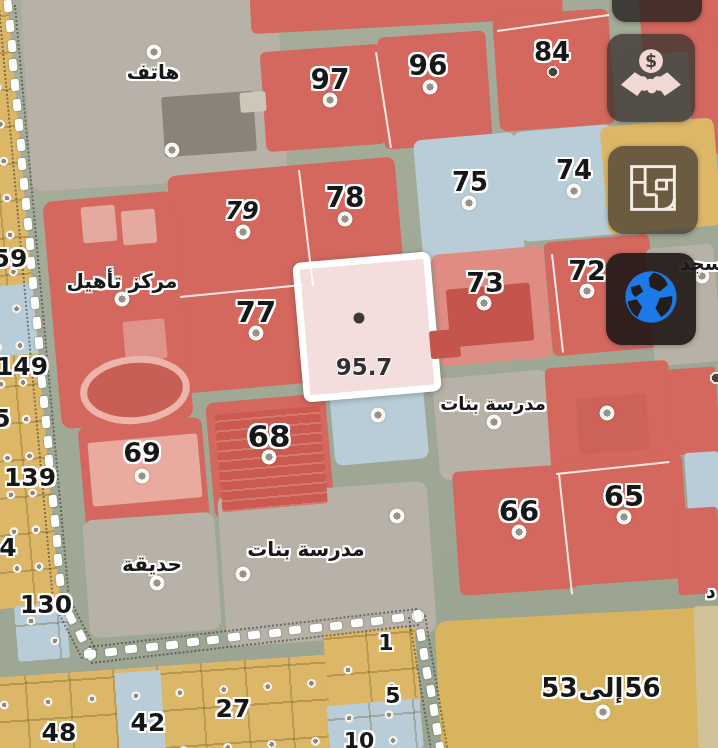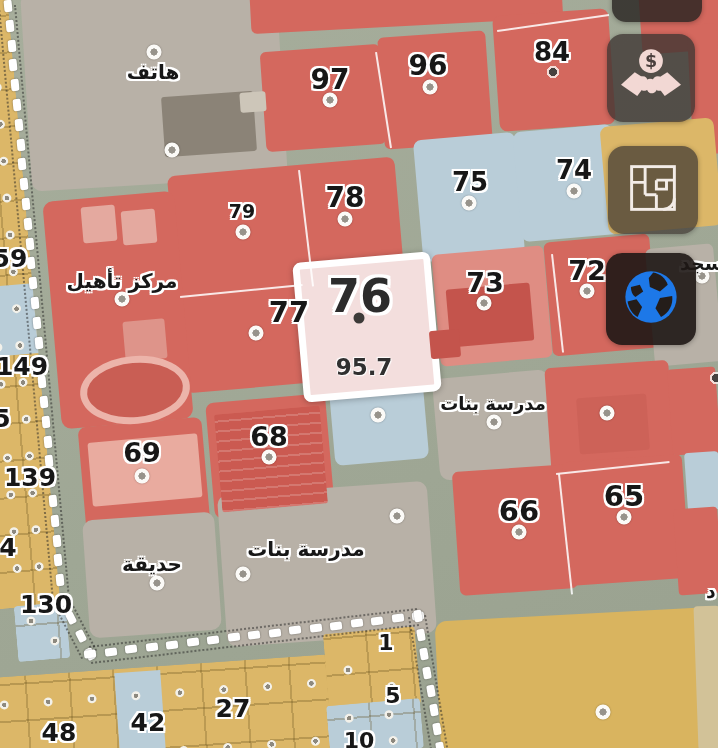--- a/index.html
+++ b/index.html
@@ -232,27 +232,27 @@
     <div class="dot dot-l" style="left: 243px; top: 574px;"></div>
     <div class="dot dot-l" style="left: 397px; top: 516px;"></div>
     <div class="dot dot-l" style="left: 157px; top: 583px;"></div>
     <div class="dot dot-l" style="left: 603px; top: 712px;"></div>
     <div class="dot dot-d" style="left: 716px; top: 378px;"></div>
     <div class="num" style="left: 330px; top: 80px; font-size: 28px;">97</div>
     <div class="num" style="left: 428px; top: 66px; font-size: 28px;">96</div>
     <div class="num" style="left: 552px; top: 52px; font-size: 26px;">84</div>
     <div class="num" style="left: 470px; top: 182px; font-size: 26px;">75</div>
     <div class="num" style="left: 574px; top: 170px; font-size: 26px;">74</div>
-    <div class="num" style="left: 242px; top: 211px; font-size: 19px;">79</div>
+    <div class="num" style="left: 242px; top: 211px; font-size: 24px; font-style: italic;">79</div>
     <div class="num" style="left: 345px; top: 198px; font-size: 28px;">78</div>
     <div class="num" style="left: 485px; top: 282px; font-size: 27px;">73</div>
     <div class="num" style="left: 587px; top: 270px; font-size: 27px;">72</div>
-    <div class="num" style="left: 256px; top: 312px; font-size: 29px; margin-left: 33px;">77</div>
+    <div class="num" style="left: 256px; top: 312px; font-size: 29px;">77</div>
     <div class="num" style="left: 142px; top: 452px; font-size: 27px;">69</div>
-    <div class="num" style="left: 269px; top: 436px; font-size: 27px;">68</div>
+    <div class="num" style="left: 269px; top: 436px; font-size: 31px;">68</div>
     <div class="num" style="left: 519px; top: 511px; font-size: 29px;">66</div>
     <div class="num" style="left: 624px; top: 496px; font-size: 29px;">65</div>
     <div class="num" style="left: 10px; top: 258px; font-size: 25px;">59</div>
     <div class="num" style="left: 22px; top: 366px; font-size: 25px;">149</div>
     <div class="num" style="left: 2px; top: 418px; font-size: 25px;">5</div>
     <div class="num" style="left: 30px; top: 477px; font-size: 25px;">139</div>
     <div class="num" style="left: 8px; top: 547px; font-size: 25px;">4</div>
     <div class="num" style="left: 46px; top: 604px; font-size: 25px;">130</div>
     <div class="num" style="left: 59px; top: 732px; font-size: 25px;">48</div>
     <div class="num" style="left: 148px; top: 722px; font-size: 25px;">42</div>
@@ -260,22 +260,26 @@
     <div class="num" style="left: 386px; top: 643px; font-size: 22px;">1</div>
     <div class="num" style="left: 393px; top: 696px; font-size: 22px;">5</div>
     <div class="num" style="left: 359px; top: 741px; font-size: 22px;">10</div>
     <div class="ar" style="left: 153px; top: 34px; font-size: 20px; margin-top: 38px;">هاتف</div>
     <div class="ar" style="left: 122px; top: 281px; font-size: 20px;">مركز تأهيل</div>
     <div class="ar" style="left: 493px; top: 404px; font-size: 18px;">مدرسة بنات</div>
     <div class="ar" style="left: 306px; top: 549px; font-size: 20px;">مدرسة بنات</div>
     <div class="ar" style="left: 152px; top: 564px; font-size: 20px;">حديقة</div>
     <div class="ar" style="left: 708px; top: 263px; font-size: 19px;">مسجد</div>
     <div class="ar" style="left: 711px; top: 591px; font-size: 19px;">د</div>
-    <div class="num huge" style="left: 360px; top: 296px; font-size: 46px;">76</div>
     <div class="dim" style="left: 364px; top: 367px;">95.7</div>
+    <div class="range-label" style="left: 601px; top: 688px;">
+      <span>53</span>
+      <span>إلى</span>
+      <span>56</span>
+    </div>
     <div class="btn" style="left:612px;top:-30px;width:90px;height:52px;border-radius:14px;background:rgba(40,35,33,.82);"></div>
     <div class="btn" style="left:607px;top:34px;width:88px;height:88px;border-radius:16px;background:rgba(60,52,50,.78);">
     <span>
       <svg width="60" height="58" viewBox="0 0 48 46">
         <circle cx="24" cy="11" r="9.5" fill="#f2d8d4"></circle>
         <text x="24" y="16" font-size="14" font-weight="bold" fill="#4a3f3d" text-anchor="middle" font-family="DejaVu Sans">$</text>
         <g fill="#f2d8d4">
           <path d="M0 30 L11 20 L22 27 L13 39 Z"></path>
           <path d="M48 30 L37 20 L26 27 L35 39 Z"></path>
           <rect x="14" y="23" width="8" height="12" rx="4" transform="rotate(-20 18 29)"></rect>

